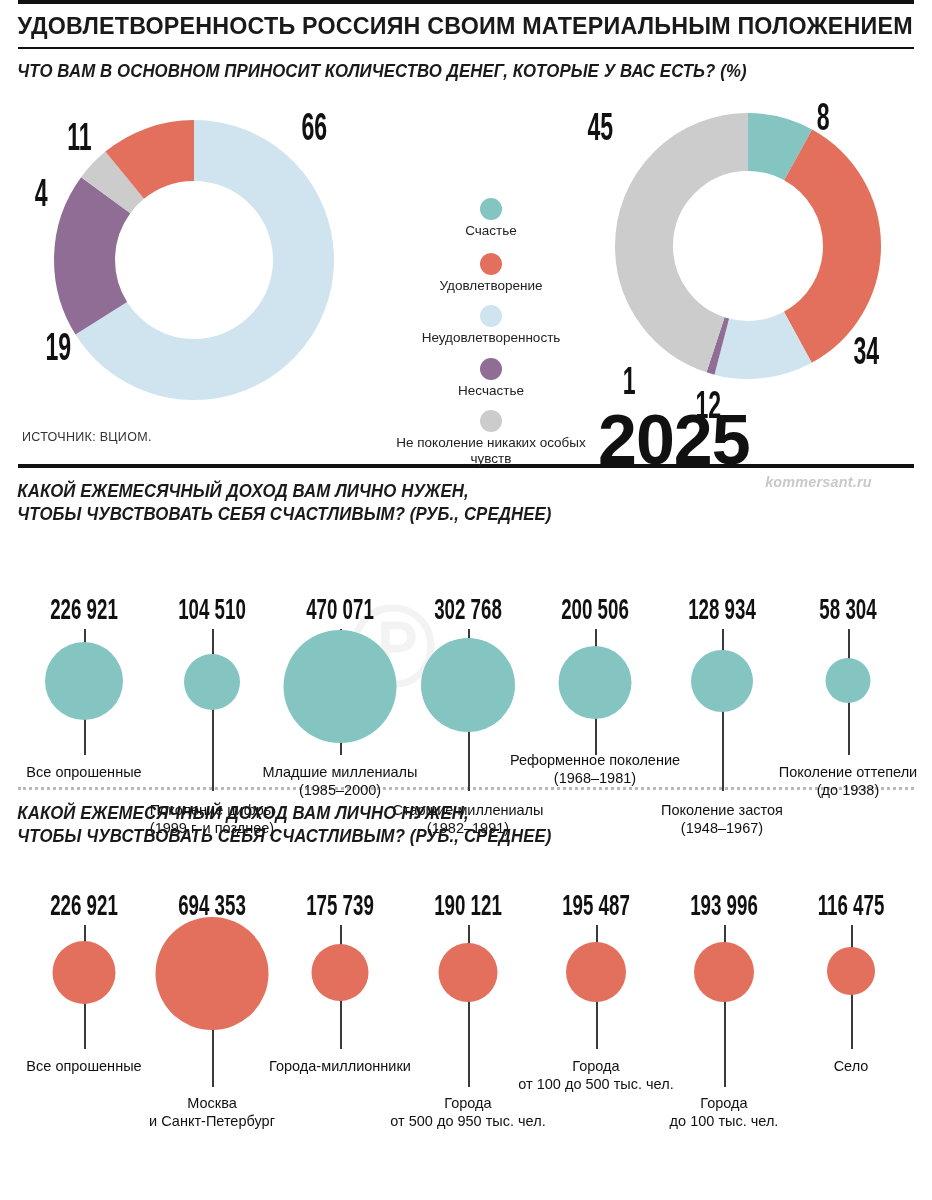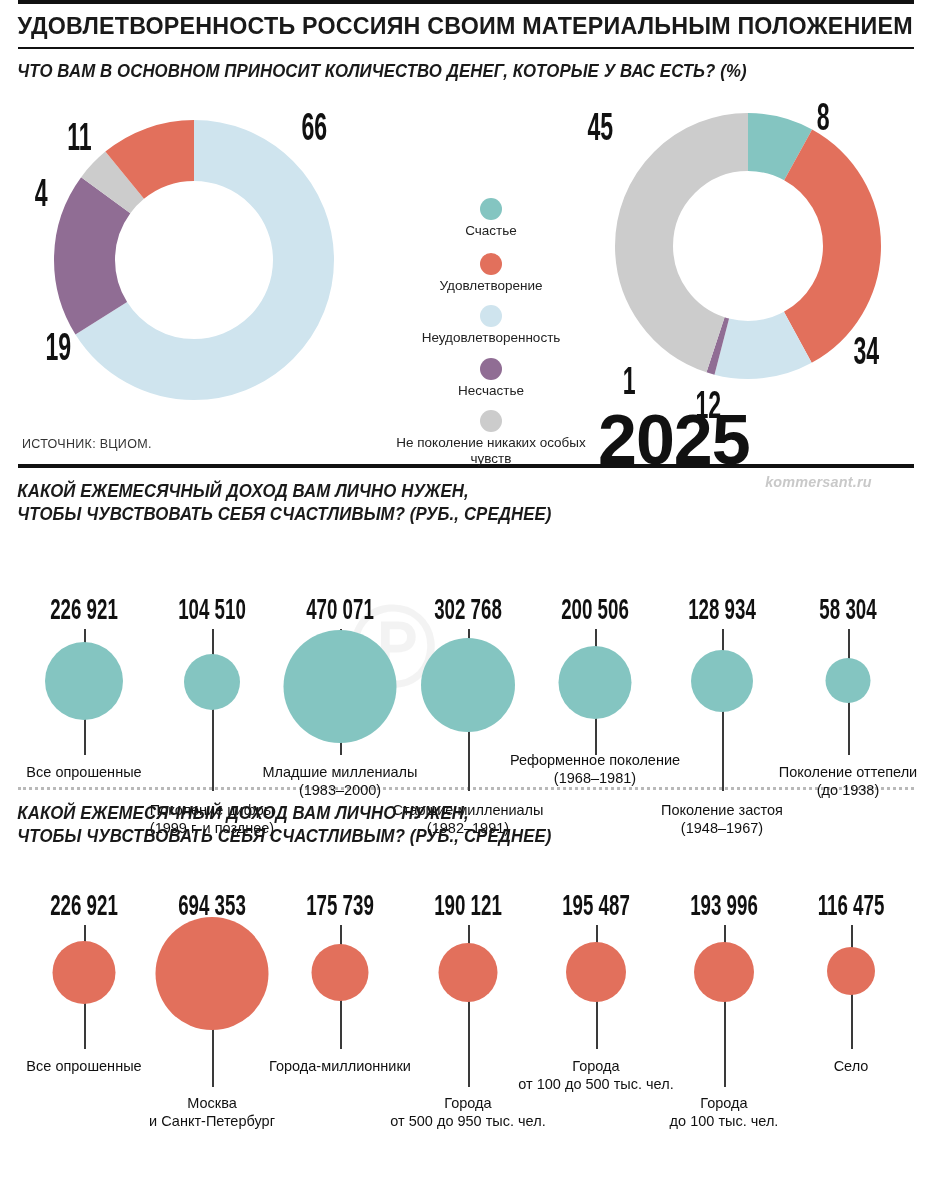--- a/index.html
+++ b/index.html
@@ -154,21 +154,21 @@
       <div class="hole" style="width:150px;height:150px;">
         <span class="donut-year">2025</span>
       </div>
       <div class="dlabel" style="left:216px; top:4px;">8</div>
       <div class="dlabel" style="left:250px; top:238px;">34</div>
       <div class="dlabel" style="left:92px; top:292px;">12</div>
       <div class="dlabel" style="left:22px; top:268px;">1</div>
       <div class="dlabel" style="left:-16px; top:14px;">45</div>
     </div>
 
-    <div class="source" style="top:345px;">ИСТОЧНИК: ВЦИОМ.</div>
+    <div class="source" style="top:338px;">ИСТОЧНИК: ВЦИОМ.</div>
   </div>
 
   <div class="rule-thick"></div>
 
   <div class="h-sec two-line" style="position:relative;">
     <div>КАКОЙ ЕЖЕМЕСЯЧНЫЙ ДОХОД ВАМ ЛИЧНО НУЖЕН,</div>
     <div>ЧТОБЫ ЧУВСТВОВАТЬ СЕБЯ СЧАСТЛИВЫМ? (РУБ., СРЕДНЕЕ)</div>
     <div class="watermark" style="top:4px;">kommersant.ru</div>
   </div>
 
@@ -194,21 +194,21 @@
         <div>(1999 г. и позднее)</div>
       </div>
     </div>
 
     <div class="bub-item" style="left:340px; top:64px;">
       <div class="bub-value">470 071</div>
       <div class="bub-stem" style="top:33px; height:126px;"></div>
       <div class="bub-circle" style="top:34px; width:113px; height:113px; background:#84c5c1;"></div>
       <div class="bub-label" style="top:168px;">
         <div>Младшие миллениалы</div>
-        <div>(1983–2000)</div>
+        <div>(1985–2000)</div>
       </div>
     </div>
 
     <div class="bub-item" style="left:468px; top:64px;">
       <div class="bub-value">302 768</div>
       <div class="bub-stem" style="top:33px; height:162px;"></div>
       <div class="bub-circle" style="top:42px; width:94px; height:94px; background:#84c5c1;"></div>
       <div class="bub-label" style="top:206px;">
         <div>Старшие миллениалы</div>
         <div>(1982–1991)</div>

